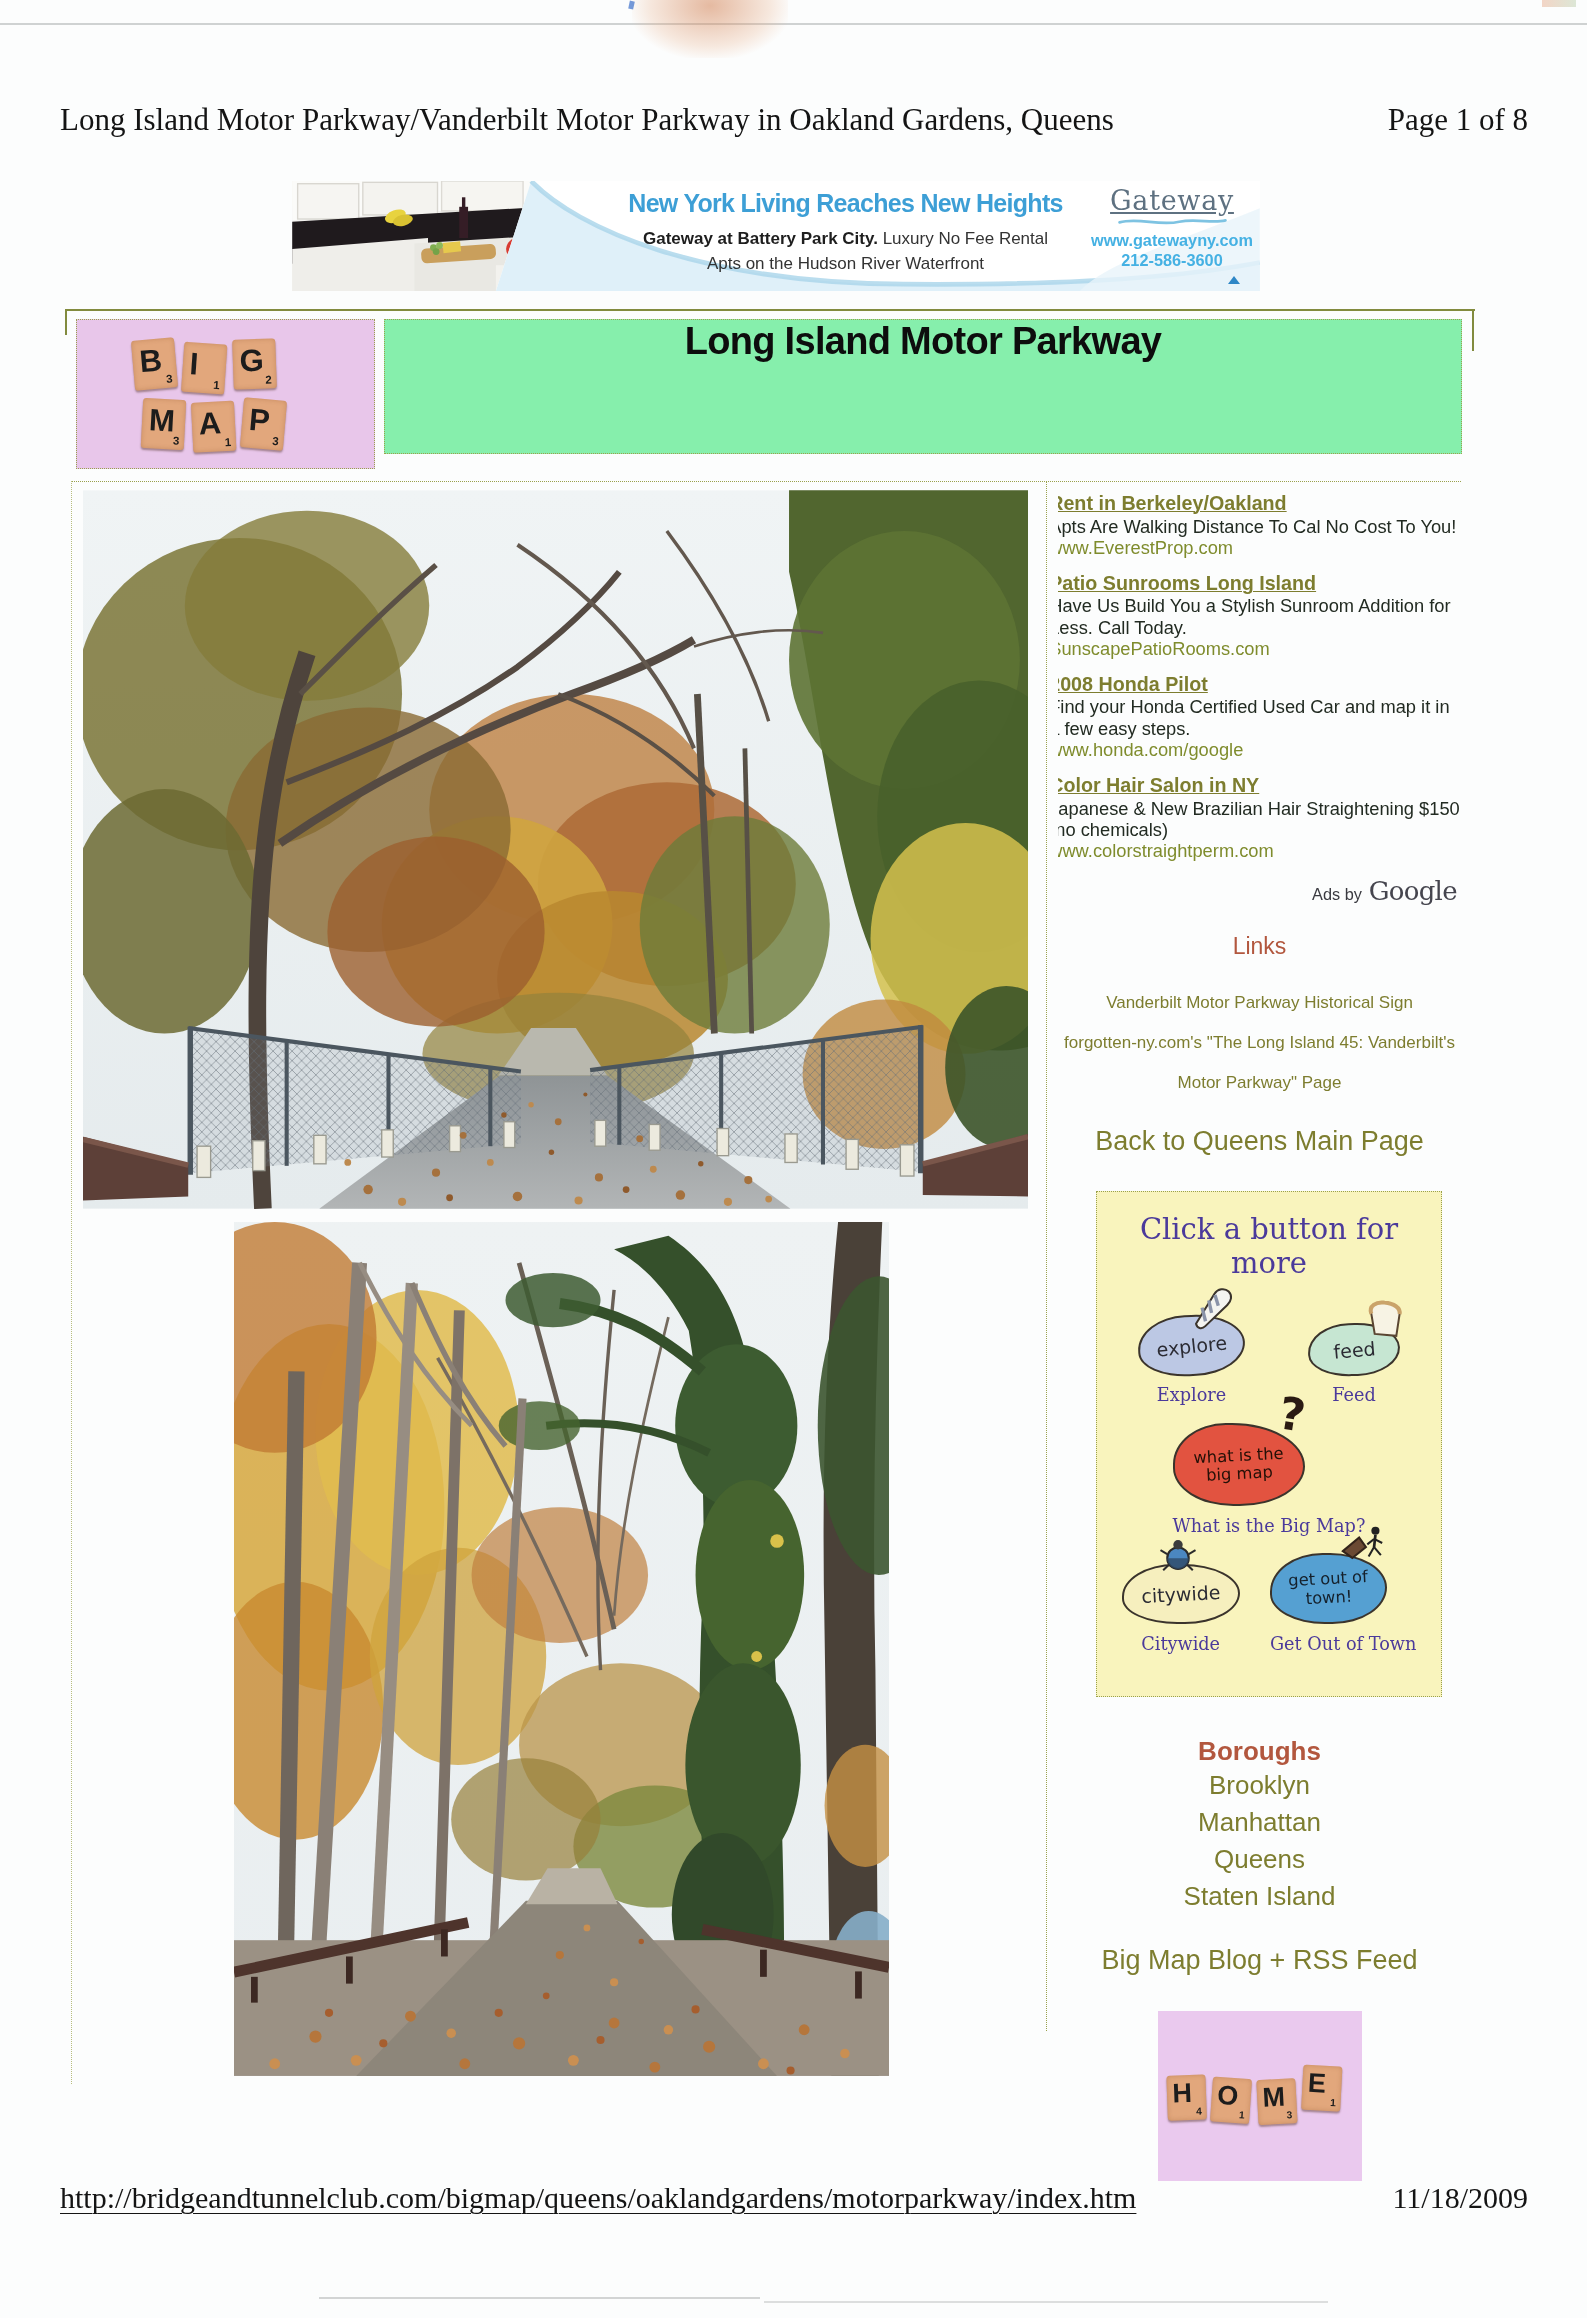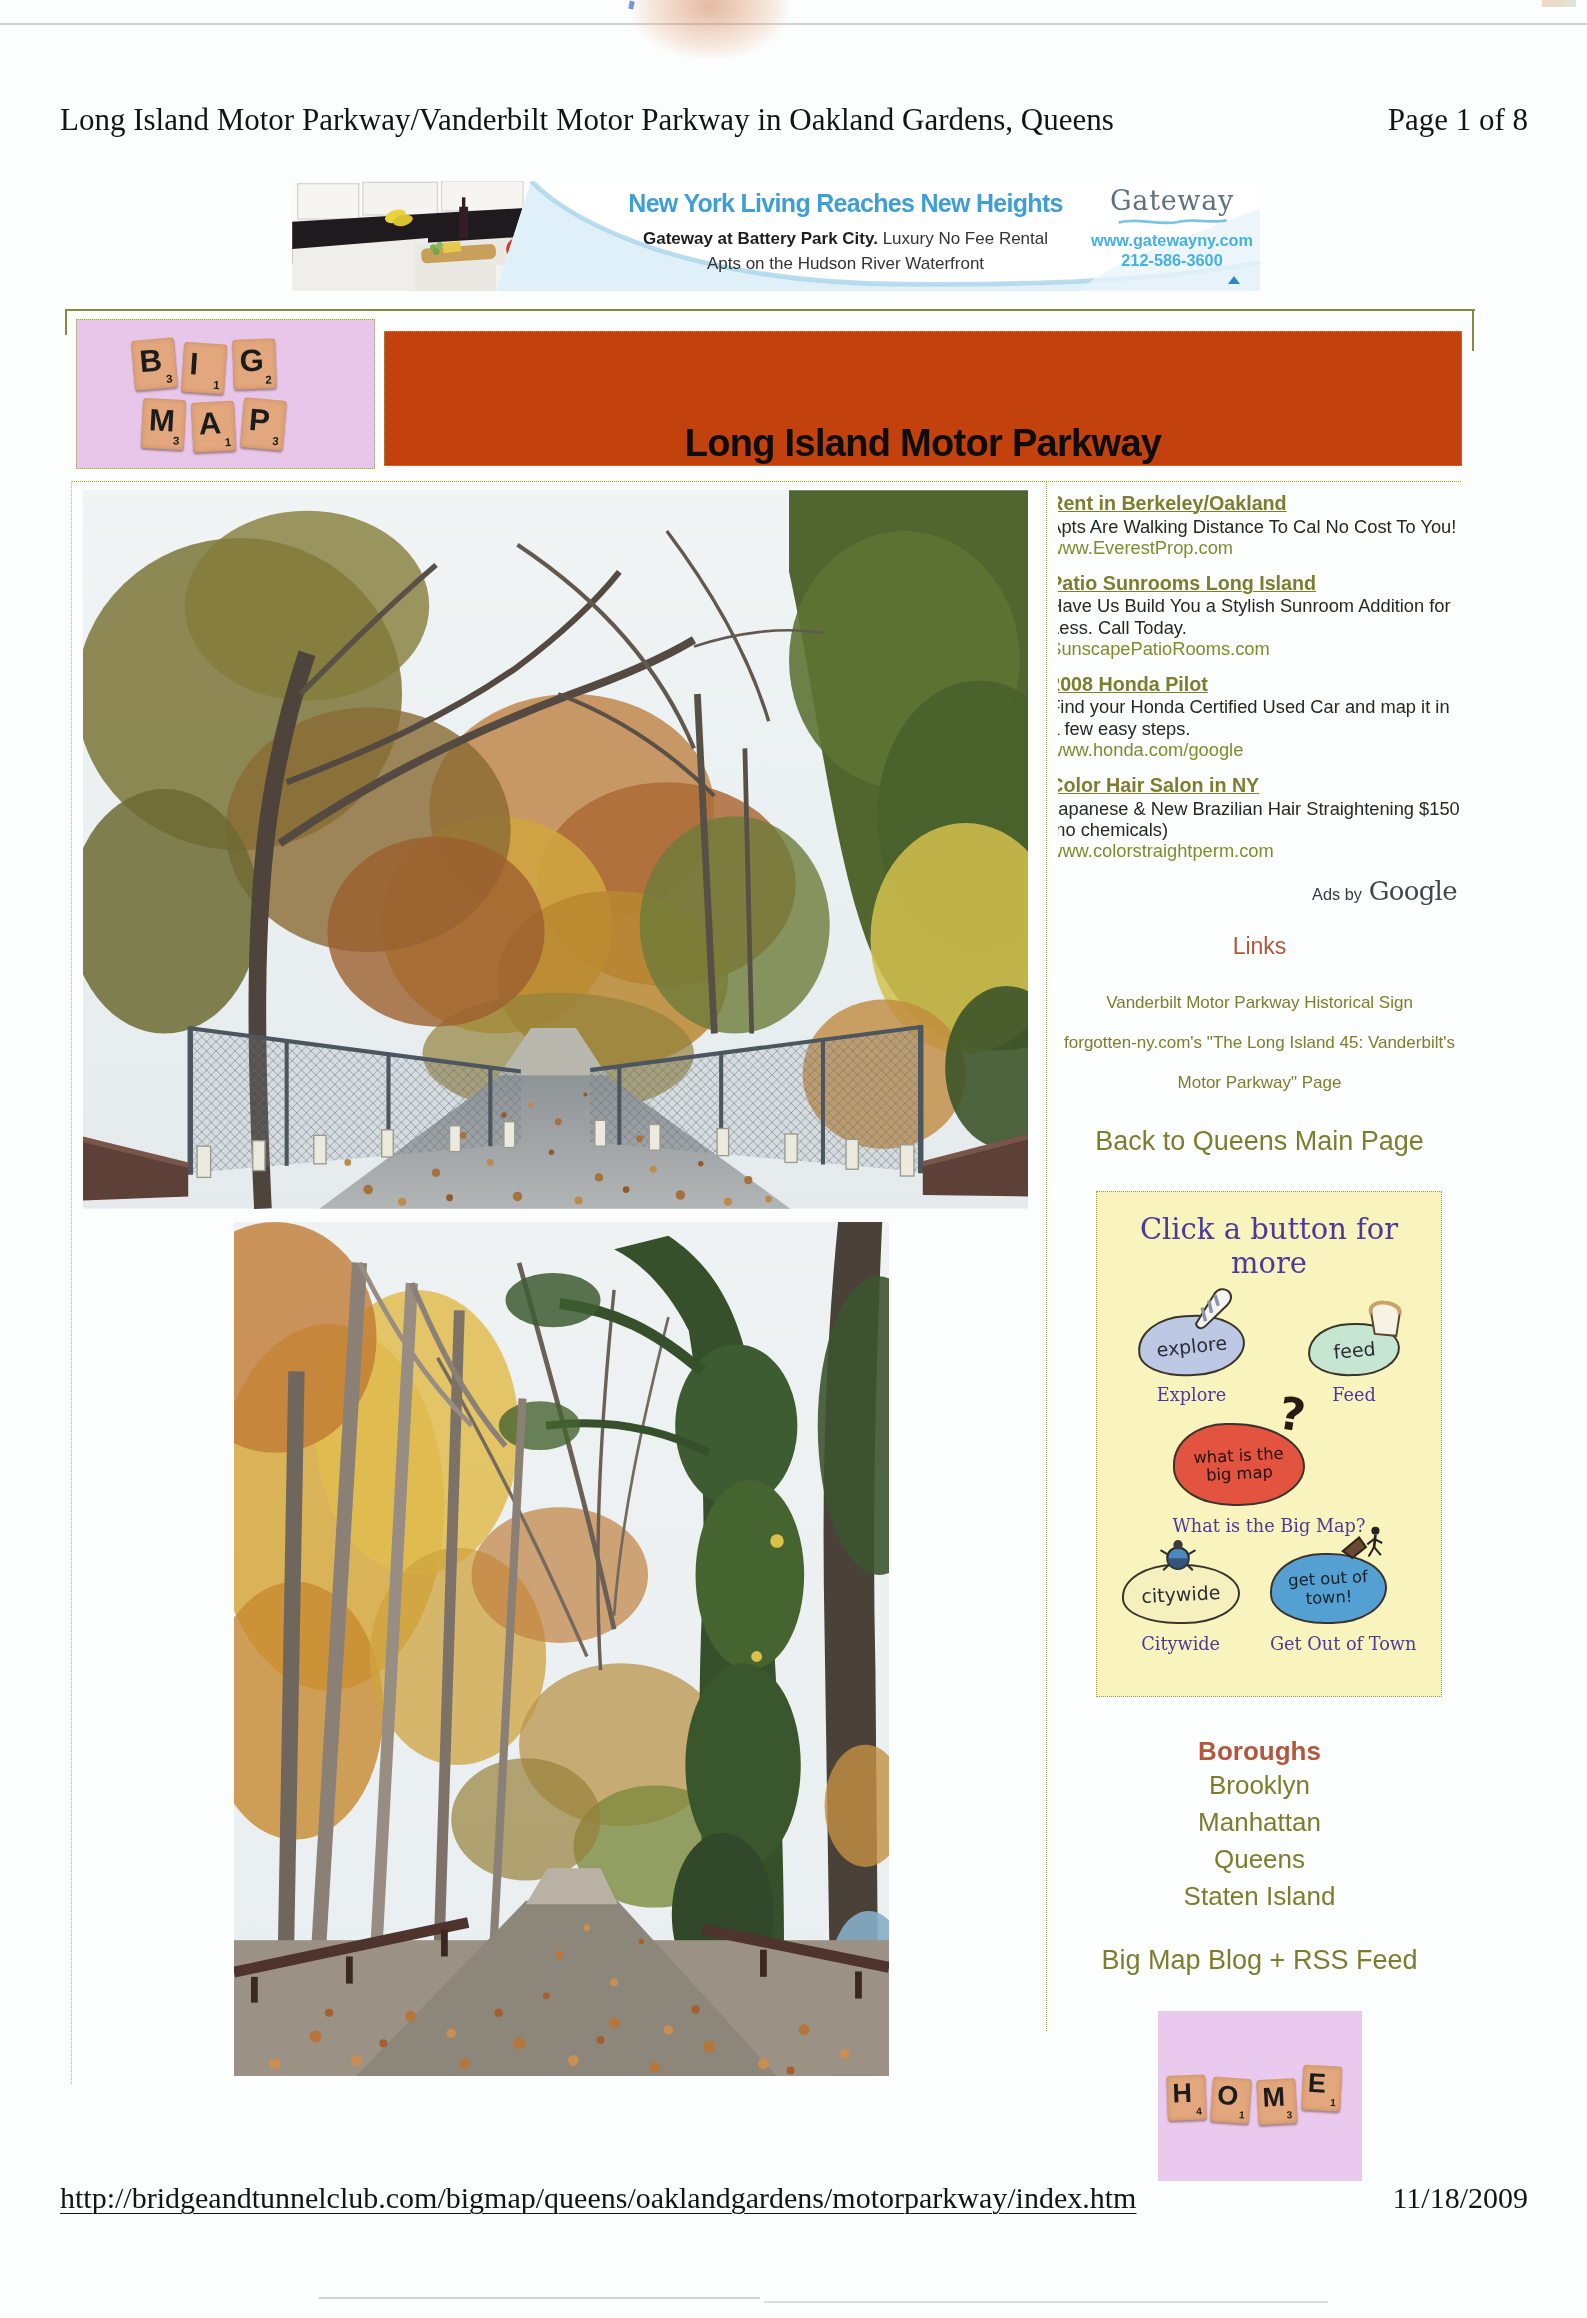--- a/index.html
+++ b/index.html
@@ -25,37 +25,37 @@
   .print-footer .url{text-decoration:underline;text-decoration-thickness:1.4px;text-underline-offset:4.8px;}
   
   .banner{position:absolute;left:292px;top:181px;width:968px;height:110px;background:#fff;overflow:hidden;}
   .banner svg.bg{position:absolute;left:0;top:0;}
   .b-headline{position:absolute;left:319px;top:8.1px;width:469px;text-align:center;
     font-size:25px;font-weight:bold;color:#3d9fd6;letter-spacing:-0.7px;}
   .b-line2{position:absolute;left:319px;top:48px;width:469px;text-align:center;font-size:17px;color:#333;}
   .b-line2 .bld{font-weight:bold;color:#1e1e1e;}
   .b-line3{position:absolute;left:319px;top:73px;width:469px;text-align:center;font-size:17px;color:#333;}
   .b-right{position:absolute;left:795px;top:4.1px;width:170px;text-align:center;}
-  .b-brand{font-family:"DejaVu Serif",serif;font-size:27px;color:#5e7181;letter-spacing:0.7px;}
+  .b-brand{font-family:"DejaVu Serif",serif;font-size:27px;color:#5e7181;letter-spacing:0.7px;text-decoration:underline;}
   .b-url{font-size:16.3px;font-weight:bold;color:#45b1e3;margin-top:2.7px;}
   .b-phone{font-size:16.3px;font-weight:bold;color:#45b1e3;margin-top:1.4px;}
   .b-arrow{position:absolute;left:936px;top:95px;width:0;height:0;
     border-left:6.1px solid transparent;border-right:6.1px solid transparent;border-bottom:8.1px solid #2e86c6;}
   
   .outer-top{position:absolute;left:65px;top:309px;width:1410px;border-top:2px solid #828b3e;}
   .outer-stub-l{position:absolute;left:65px;top:309px;height:26px;border-left:2px solid #828b3e;}
   .outer-stub-r{position:absolute;left:1472px;top:309px;height:42px;border-left:2px solid #828b3e;}
   .divider-h{position:absolute;left:71px;top:481px;width:1390px;border-top:1.4px dotted #9aa14c;}
   .divider-v{position:absolute;left:1046px;top:481px;height:1550px;border-left:1.4px dotted #9aa14c;}
   .photo-cell-l{position:absolute;left:71px;top:481px;height:1603px;border-left:1.4px dotted #b8bd7e;}
   
   .logo-cell{position:absolute;left:76px;top:319px;width:297px;height:148px;background:#e8c6ea;
     border:1.4px dotted #9aa14c;}
-  .title-cell{position:absolute;left:384px;top:331px;width:1076px;height:133px;border:1.4px dotted #9aa14c;
-    display:flex;align-items:flex-end;justify-content:center;background:#c2410c;}
+  .title-cell{position:absolute;left:384px;top:319px;width:1076px;height:133px;border:1.4px dotted #9aa14c;
+    display:flex;align-items:flex-start;justify-content:center;background:#86efac;}
   .page-title{font-size:38px;font-weight:bold;letter-spacing:-0.7px;color:#0d0d0d;}
   .tile{display:inline-block;width:43px;height:50px;background:#e2a77c;border-radius:3.4px;position:relative;
     box-shadow:inset 0 0 5.4px rgba(120,60,20,.25),0 2px 2px rgba(60,30,10,.4);color:#1c1c1c;}
   .tile .tl{position:absolute;left:6.8px;top:4.1px;font-size:31px;font-weight:bold;}
   .tile .ts{position:absolute;right:4.8px;bottom:3.4px;font-size:11.5px;font-weight:bold;}
   .logo-tiles-r1{position:absolute;left:56px;top:19px;display:flex;gap:6.8px;}
   .logo-tiles-r2{position:absolute;left:65px;top:79px;display:flex;gap:6.8px;}
   .rotA{transform:rotate(-5deg);} .rotB{transform:rotate(4deg) translateY(4.1px);} .rotC{transform:rotate(-2deg);}
   .rotD{transform:rotate(3deg);} .rotE{transform:rotate(-3deg) translateY(2.7px);} .rotF{transform:rotate(5deg);}
   

